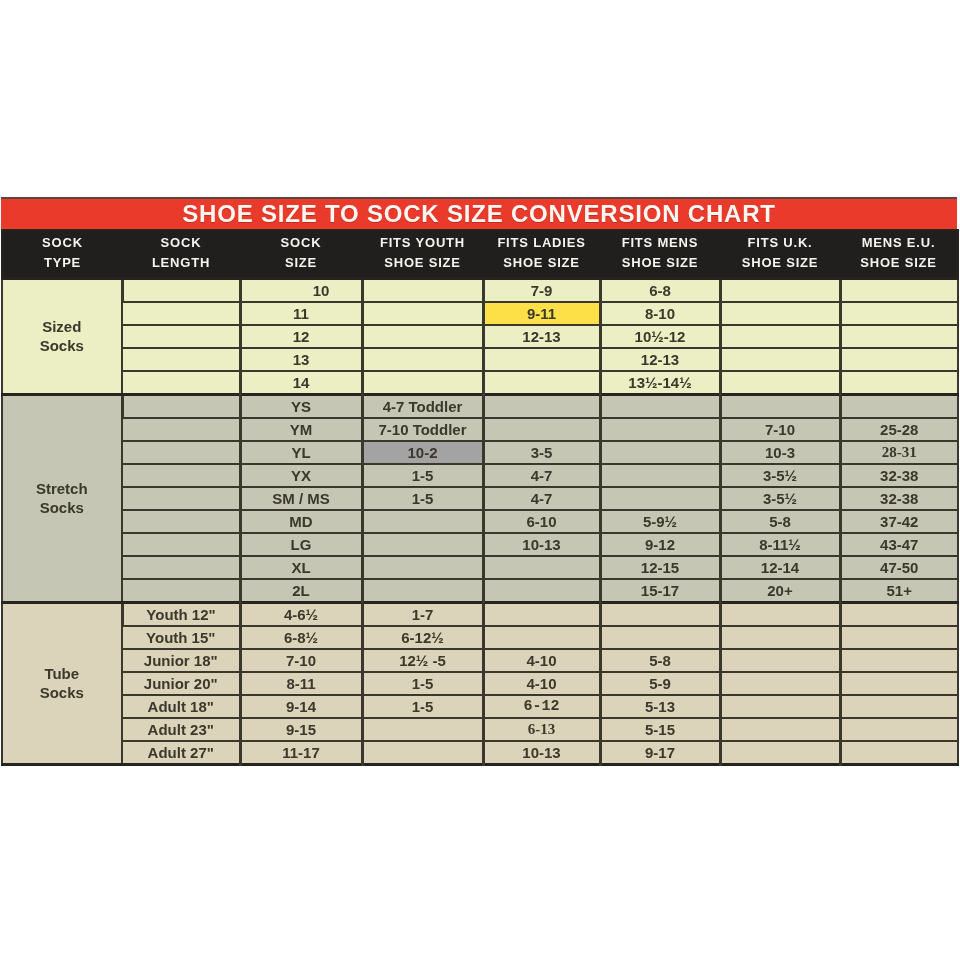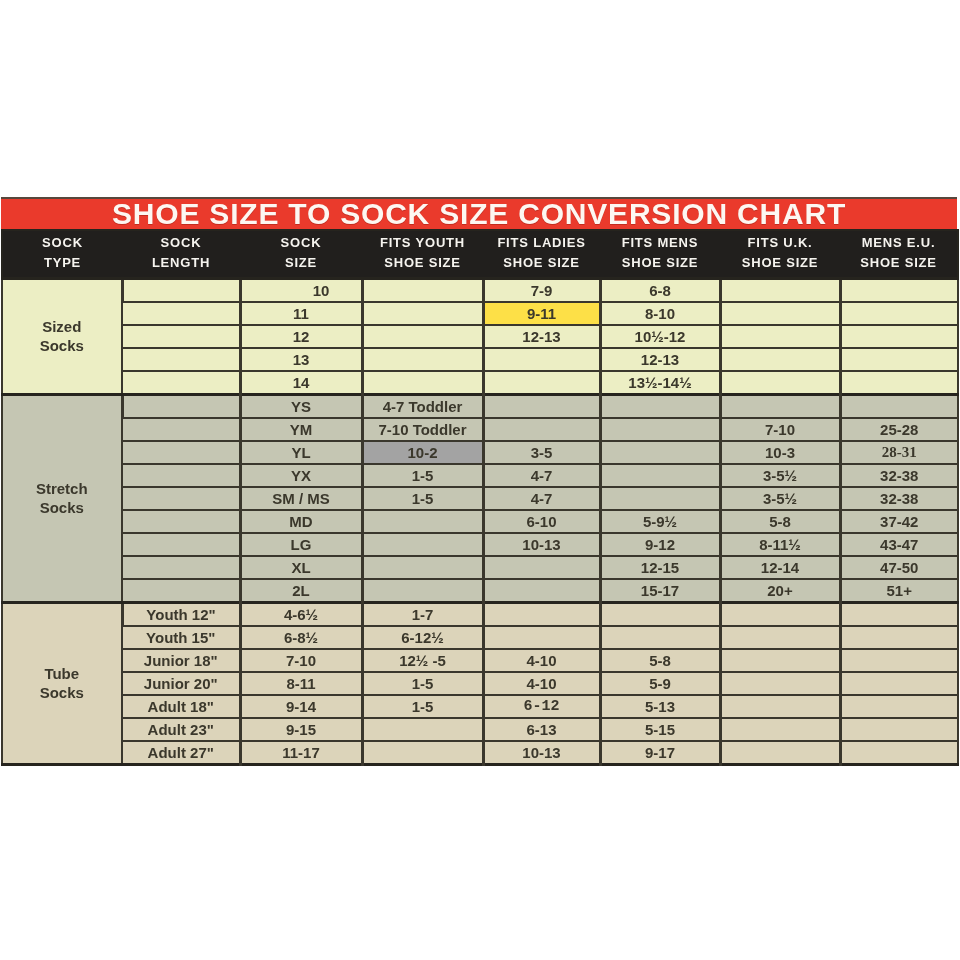--- a/index.html
+++ b/index.html
@@ -23,21 +23,21 @@
   .title-bar {
     height: 30px;
     background: var(--red, #ea3a2c);
     border-top: 2px solid #57473c;
     display: flex;
     align-items: center;
     justify-content: center;
   }
   .title-bar .title-text {
     color: #fdf7f2;
-    font-size: 30px;
+    font-size: 24px;
     font-weight: bold;
     letter-spacing: 0.8px;
     text-shadow: 0 1px 0 rgba(120,20,10,0.35);
     white-space: nowrap;
   }
   table.conv {
     border-collapse: collapse;
     table-layout: fixed;
     width: 956px;
     border: 2px solid var(--grid-heavy, #26241e);
@@ -320,21 +320,21 @@
             <td style="background: rgb(220, 212, 186);">1-5</td>
             <td style="background: rgb(220, 212, 186); font-family: Liberation Mono, monospace;">6-12</td>
             <td style="background: rgb(220, 212, 186);">5-13</td>
             <td style="background: rgb(220, 212, 186);"></td>
             <td style="background: rgb(220, 212, 186);"></td>
           </tr>
           <tr>
             <td style="background: rgb(220, 212, 186);">Adult 23"</td>
             <td style="background: rgb(220, 212, 186);">9-15</td>
             <td style="background: rgb(220, 212, 186);"></td>
-            <td style="background: rgb(220, 212, 186);">6-13</td>
+            <td style="background: rgb(220, 212, 186); font-family: Liberation Serif, serif;">6-13</td>
             <td style="background: rgb(220, 212, 186);">5-15</td>
             <td style="background: rgb(220, 212, 186);"></td>
             <td style="background: rgb(220, 212, 186);"></td>
           </tr>
           <tr>
             <td style="background: rgb(220, 212, 186);">Adult 27"</td>
             <td style="background: rgb(220, 212, 186);">11-17</td>
             <td style="background: rgb(220, 212, 186);"></td>
             <td style="background: rgb(220, 212, 186);">10-13</td>
             <td style="background: rgb(220, 212, 186);">9-17</td>

